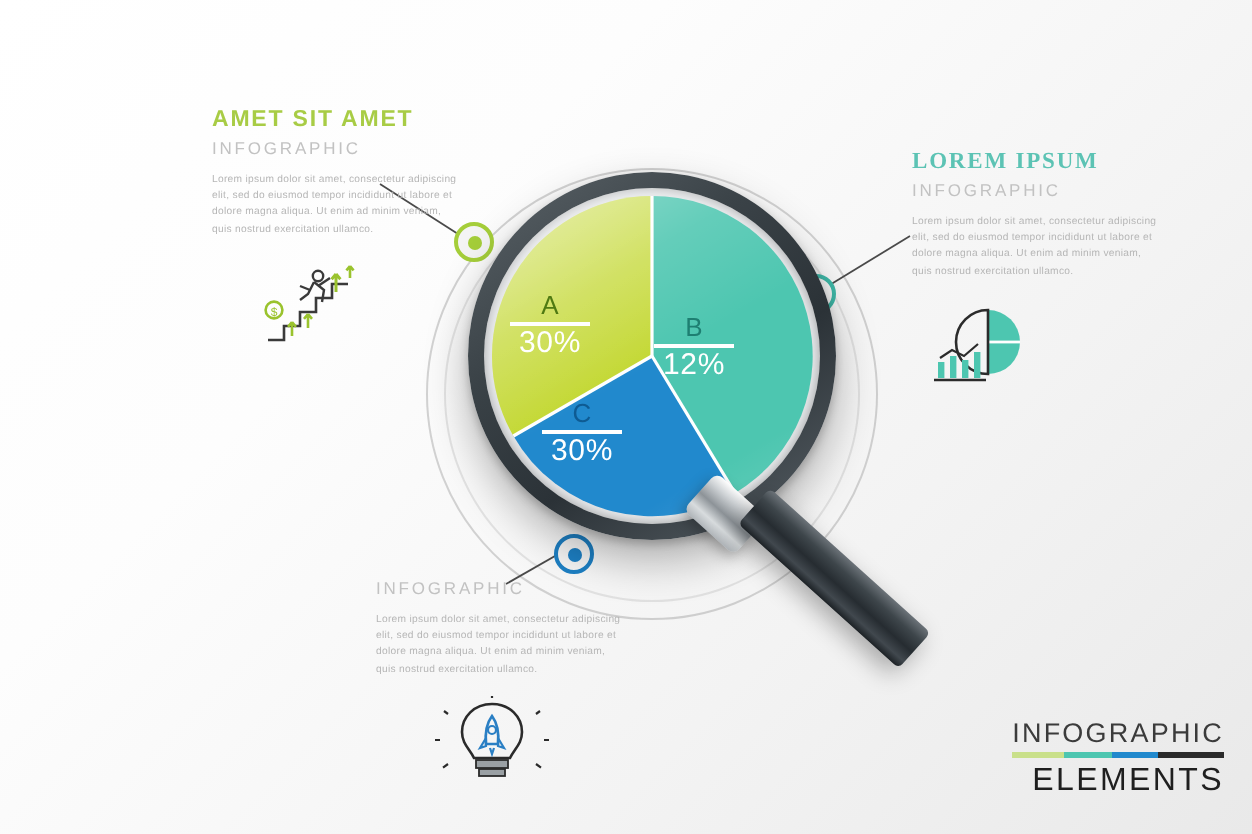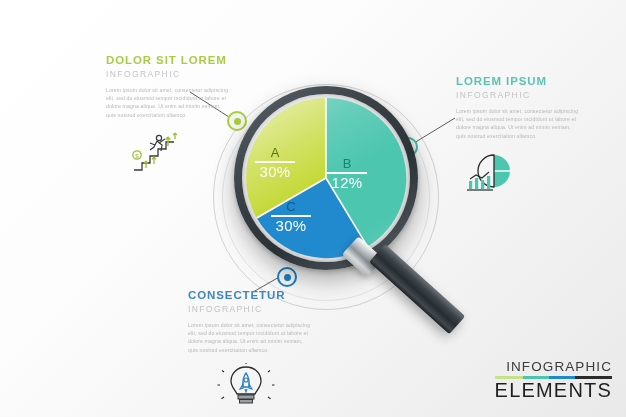--- a/index.html
+++ b/index.html
@@ -64,21 +64,21 @@
   .block-bottom{ left: 188px; top: 289px; }
 
   .block-title {
     font-size: 11.5px;
     font-weight: bold;
     letter-spacing: 0.9px;
     margin: 0 0 2px 0;
     line-height: 13px;
   }
   .title-green { color: #a8cc45; }
-  .title-teal  { color: #5cc3b4; }
+  .title-teal  { color: #5cc3b4; font-family: Liberation Serif, serif; }
   .title-blue  { color: #3d86c6; }
 
   .block-sub {
     font-size: 8.5px;
     letter-spacing: 1.4px;
     color: #c2c2c2;
     margin: 0 0 7px 0;
     line-height: 10px;
   }
   .block-body {
@@ -210,21 +210,21 @@
     line-height: 15px;
   }
   .brand-bar {
     display: flex;
     height: 3px;
     width: 100%;
     margin: 2px 0 1px 0;
   }
   .brand-bar span { display: block; height: 100%; }
   .brand-bottom {
-    font-size: 20px;
+    font-size: 16px;
     letter-spacing: 1.2px;
     color: #1f1f1f;
     line-height: 21px;
   }
 </style>
 </head>
 <body>
 
 <div id="canvas">
 
@@ -235,21 +235,21 @@
     <line x1="190" y1="92" x2="229" y2="117" stroke="#4a4a4a" stroke-width="0.9"></line>
     <line x1="455" y1="118" x2="414" y2="143" stroke="#4a4a4a" stroke-width="0.9"></line>
     <line x1="253" y1="292" x2="288" y2="272" stroke="#4a4a4a" stroke-width="0.9"></line>
   </svg>
 
   <div class="marker marker-a"></div>
   <div class="marker marker-b"></div>
   <div class="marker marker-c"></div>
 
   <div class="block block-left">
-    <div class="block-title title-green">DOLOR SIT LOREM</div>
+    <div class="block-title title-green">AMET SIT AMET</div>
     <div class="block-sub">INFOGRAPHIC</div>
     <p class="block-body">Lorem ipsum dolor sit amet, consectetur adipiscing elit, sed do eiusmod tempor incididunt ut labore et dolore magna aliqua. Ut enim ad minim veniam, quis nostrud exercitation ullamco.</p>
     <div class="block-icon">
       <svg viewBox="0 0 60 46" width="60" height="46">
 
         <polyline points="6,42 14,42 14,35 22,35 22,28 30,28 30,21 38,21 38,14 46,14" fill="none" stroke="#3a3a3a" stroke-width="1.3"></polyline>
 
         <circle cx="31" cy="10" r="2.6" fill="none" stroke="#3a3a3a" stroke-width="1.2"></circle>
         <path d="M29,13 L26,19 L22,22" fill="none" stroke="#3a3a3a" stroke-width="1.2"></path>
         <path d="M29,13 L34,17 L33,23" fill="none" stroke="#3a3a3a" stroke-width="1.2"></path>
@@ -284,21 +284,20 @@
         <rect x="11" y="29" width="3.2" height="11" fill="#4dc6b0"></rect>
         <rect x="17" y="31" width="3.2" height="9" fill="#4dc6b0"></rect>
         <rect x="23" y="27" width="3.2" height="13" fill="#4dc6b0"></rect>
         <polyline points="6,30 12,26 18,29 25,23" fill="none" stroke="#2b2b2b" stroke-width="1.1"></polyline>
         <line x1="3" y1="41" x2="29" y2="41" stroke="#2b2b2b" stroke-width="1.2"></line>
       </svg>
     </div>
   </div>
 
   <div class="block block-bottom">
-    <div class="block-title title-blue">CONSECTETUR</div>
     <div class="block-sub">INFOGRAPHIC</div>
     <p class="block-body">Lorem ipsum dolor sit amet, consectetur adipiscing elit, sed do eiusmod tempor incididunt ut labore et dolore magna aliqua. Ut enim ad minim veniam, quis nostrud exercitation ullamco.</p>
     <div class="block-icon">
       <svg viewBox="0 0 60 46" width="60" height="46">
 
         <path d="M30,4 C21,4 15,10.5 15,18 C15,24 19,26.5 21,31 L39,31 C41,26.5 45,24 45,18 C45,10.5 39,4 30,4 Z" fill="none" stroke="#2b2b2b" stroke-width="1.3"></path>
 
         <rect x="22" y="32" width="16" height="4" fill="#9aa0a4" stroke="#2b2b2b" stroke-width="0.9"></rect>
         <rect x="23.5" y="36.5" width="13" height="3.5" fill="#9aa0a4" stroke="#2b2b2b" stroke-width="0.9"></rect>
 

